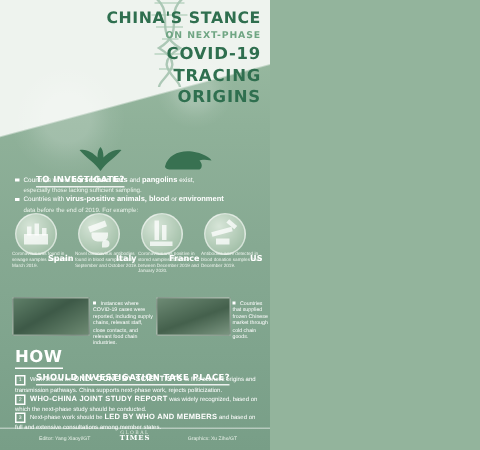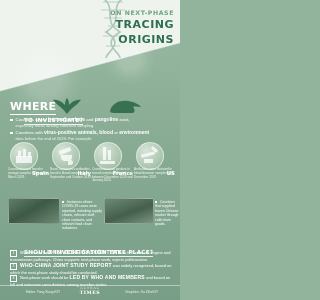--- a/index.html
+++ b/index.html
@@ -103,29 +103,28 @@
         <line x1="15" y1="14" x2="39" y2="14"></line>
       <line x1="18" y1="22" x2="36" y2="22"></line>
         <line x1="22" y1="30" x2="33" y2="30"></line>
       <line x1="17" y1="40" x2="37" y2="40"></line>
         <line x1="20" y1="50" x2="34" y2="50"></line>
     </g>
   </svg>
 
   <div class="header">
     <div class="title-wrap">
+      <div class="t1">CHINA'S STANCE</div>
       <div class="t2">ON NEXT-PHASE</div>
+      <div class="t3">COVID-19</div>
       <div class="t3">TRACING</div>
       <div class="t3">ORIGINS</div>
     </div>
   </div>
 
-  <div class="sec" style="top:96px;">
-    <span class="sec-main">WHERE</span>
-  </div>
   <div class="sec" style="top:108px;">
     <span class="sec-sub">TO INVESTIGATE?</span>
   </div>
 
   <svg class="animal" style="left:52px;top:96px;width:30px;height:20px;" viewBox="0 0 30 20">
     <path d="M15 18 C11 12, 6 10, 1 4 C6 3, 10 6, 13 9 C13 5, 14 3, 15 2 C16 3, 17 5, 17 9 C20 6, 24 3, 29 4 C24 10, 19 12, 15 18 Z" fill="#2f6b4a"></path>
   </svg>
   <svg class="animal" style="left:108px;top:98px;width:34px;height:17px;" viewBox="0 0 34 17">
     <path d="M2 13 C4 5, 12 2, 20 3 C27 4, 32 7, 33 9 C30 9, 27 8, 25 9 C27 11, 27 14, 25 15 L6 15 C3 15, 2 14, 2 13 Z" fill="#2f6b4a"></path>
   </svg>
@@ -194,20 +193,23 @@
   <div class="photo pA"></div>
   <div class="bullet ptxt" style="left:62px;top:200px;width:42px;">
     <span class="dot" style="width:2px;height:2px;"></span><span>Instances where COVID-19 cases were reported, including supply chains, relevant staff, close contacts, and relevant food chain industries.</span>
   </div>
 
   <div class="photo pB"></div>
   <div class="bullet ptxt" style="left:155px;top:200px;width:24px;">
     <span class="dot" style="width:2px;height:2px;"></span><span>Countries that supplied frozen Chinese market through cold chain goods.</span>
   </div>
 
+  <div class="sec" style="top:228px;">
+    <span class="sec-main">HOW</span>
+  </div>
   <div class="sec" style="top:240px;">
     <span class="sec-sub">SHOULD INVESTIGATION TAKE PLACE?</span>
   </div>
 
   <div class="howitem" style="top:250px;">
     <span class="num">1</span><span>Work should be</span>
     <span class="h-strong">ONLY DONE BY SCIENTISTS</span>
     <span>to find zoonotic origins and transmission pathways. China supports next-phase work, rejects politicization.</span>
   </div>
 

